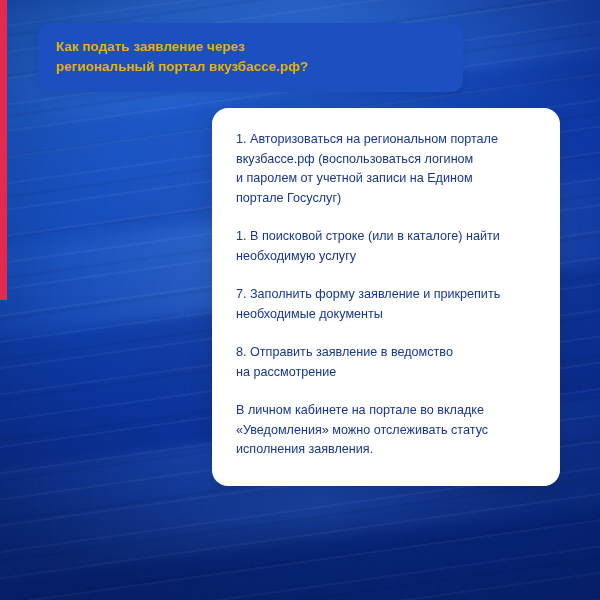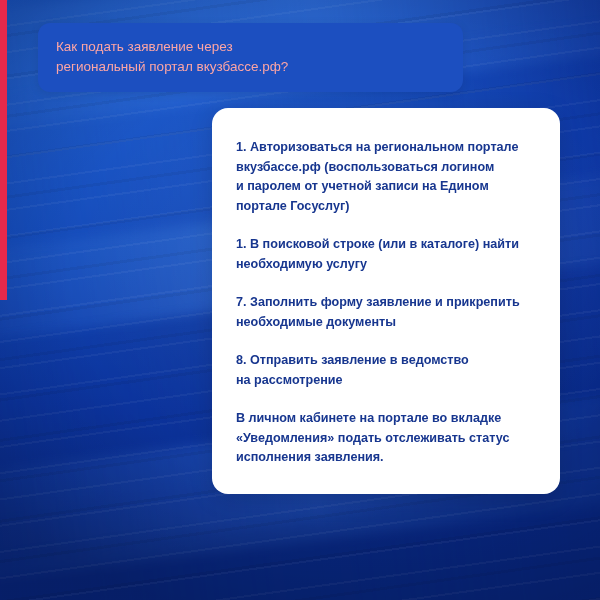--- a/index.html
+++ b/index.html
@@ -74,46 +74,46 @@
     top: 23px;
     width: 425px;
     min-height: 56px;
     background: #1c4fc0;
     border-radius: 12px;
     box-shadow: 0 2px 10px rgba(0,0,0,.10);
     padding: 14px 18px 16px 18px;
     box-sizing: border-box;
   }
   .callout-text {
-    color: #fca5a5;
+    color: #eab308;
     font-size: 13.5px;
     line-height: 1.45;
-    font-weight: 400;
+    font-weight: 700;
     white-space: pre-line;
   }
 
   
   .card {
     position: absolute;
     left: 212px;
     top: 108px;
     width: 348px;
     background: #ffffff;
     border-radius: 16px;
     box-shadow: 0 6px 24px rgba(0,0,0,.14);
     padding: 22px 24px 26px 24px;
     box-sizing: border-box;
   }
   .step {
     color: #17368f;
     font-size: 12.6px;
     line-height: 1.55;
-    font-weight: bold;
+    font-weight: normal;
     white-space: pre-line;
-    margin: 8px 0 19px 0;
+    margin: 0 0 19px 0;
   }
   .step:last-child { margin-bottom: 0; }
 </style>
 </head>
 <body>
 
 <div class="canvas">
 
   <div class="wave w1"></div>
   <div class="wave w2"></div>
@@ -136,17 +136,17 @@
 вкузбассе.рф (воспользоваться логином
 и паролем от учетной записи на Едином
 портале Госуслуг)</p>
     <p class="step">1. В поисковой строке (или в каталоге) найти
 необходимую услугу</p>
     <p class="step">7. Заполнить форму заявление и прикрепить
 необходимые документы</p>
     <p class="step">8. Отправить заявление в ведомство
 на рассмотрение</p>
     <p class="step">В личном кабинете на портале во вкладке
-«Уведомления» подать отслеживать статус
+«Уведомления» можно отслеживать статус
 исполнения заявления.</p>
   </div>
 
 </div>
 
 </body></html>

